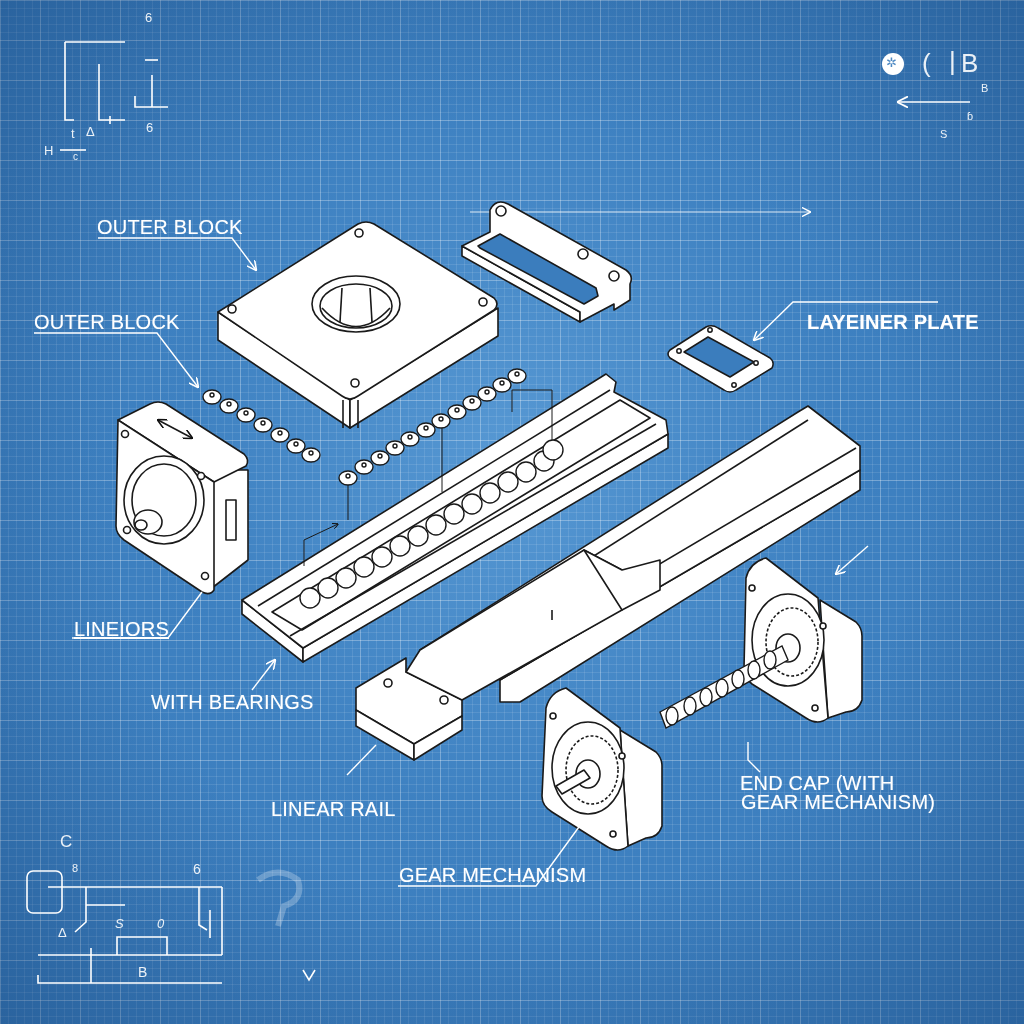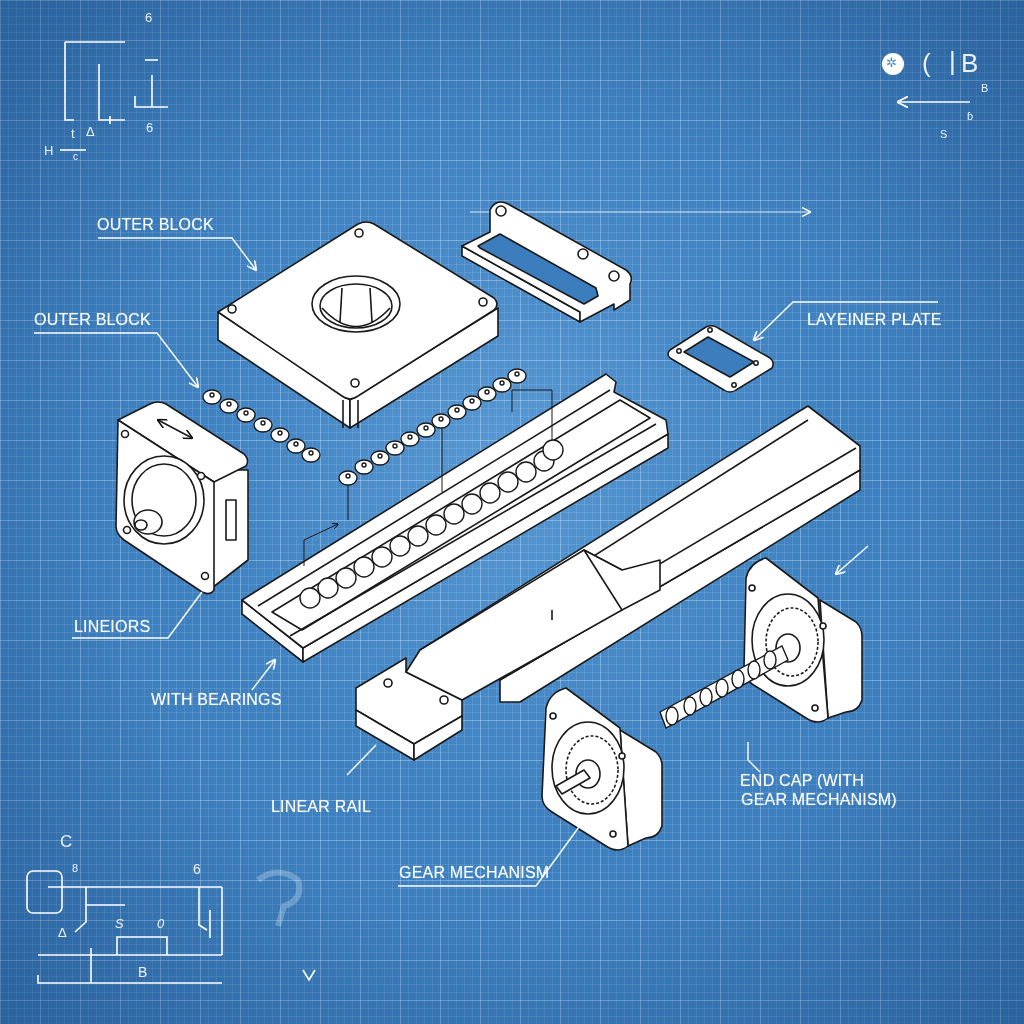--- a/index.html
+++ b/index.html
@@ -20,21 +20,21 @@
   .grid-major {
     background-image:
       linear-gradient(to right, rgba(255,255,255,0.22) 1px, transparent 1px),
       linear-gradient(to bottom, rgba(255,255,255,0.22) 1px, transparent 1px);
     background-size: 40px 40px;
   }
   .vignette { position: absolute; inset: 0; pointer-events: none;
     background: radial-gradient(ellipse at 50% 50%, transparent 55%, rgba(10,50,100,0.35) 100%); }
   svg.art { position: absolute; left: 0; top: 0; }
   .label {
-    position: absolute; color: #ffffff; font-size: 16px; letter-spacing: 0.2px;
+    position: absolute; color: #ffffff; font-size: 20px; letter-spacing: 0.2px;
     white-space: nowrap; line-height: 1.15; text-shadow: 0 0 1px rgba(255,255,255,0.4);
   }
   .corner-glyph { position: absolute; color: #ffffff; font-size: 13px; opacity: 0.9; }
   .corner-glyph.big { font-size: 26px; font-weight: normal; }
 </style>
 </head>
 <body>
 
 <div class="sheet">
   <div class="grid-minor"></div>
@@ -312,22 +312,22 @@
       <polyline points="252,690 275,660" marker-end="url(#arr)"></polyline>
       <line x1="347" y1="775" x2="376" y2="745"></line>
       <polyline points="398,886 536,886 584,820"></polyline>
       <polyline points="748,742 748,760 760,772"></polyline>
       <line x1="868" y1="546" x2="836" y2="574" marker-end="url(#arr)"></line>
     </g>
   </svg>
 
   <div class="label" style="left:97px; top:216px;">OUTER BLOCK</div>
   <div class="label" style="left:34px; top:311px;">OUTER BLOCK</div>
-  <div class="label" style="left:807px; top:311px;">LAYEINER PLATE</div>
-  <div class="label" style="left:74px; top:618px;">LINEIORS</div>
+  <div class="label" style="left:807px; top:311px;font-weight:bold;">LAYEINER PLATE</div>
+  <div class="label" style="left:74px; top:618px;text-decoration:underline;">LINEIORS</div>
   <div class="label" style="left:151px; top:691px;">WITH BEARINGS</div>
   <div class="label" style="left:271px; top:765px;margin-top:33px;">LINEAR RAIL</div>
   <div class="label" style="left:740px; top:772px;">END CAP (WITH</div>
   <div class="label" style="left:741px; top:791px;">GEAR MECHANISM)</div>
   <div class="label" style="left:399px; top:864px;">GEAR MECHANISM</div>
 
   <div class="corner-glyph" style="left:145px; top:10px;">6</div>
   <div class="corner-glyph" style="left:146px; top:120px;">6</div>
   <div class="corner-glyph" style="left:86px; top:124px;">Δ</div>
   <div class="corner-glyph" style="left:71px; top:126px;">t</div>

